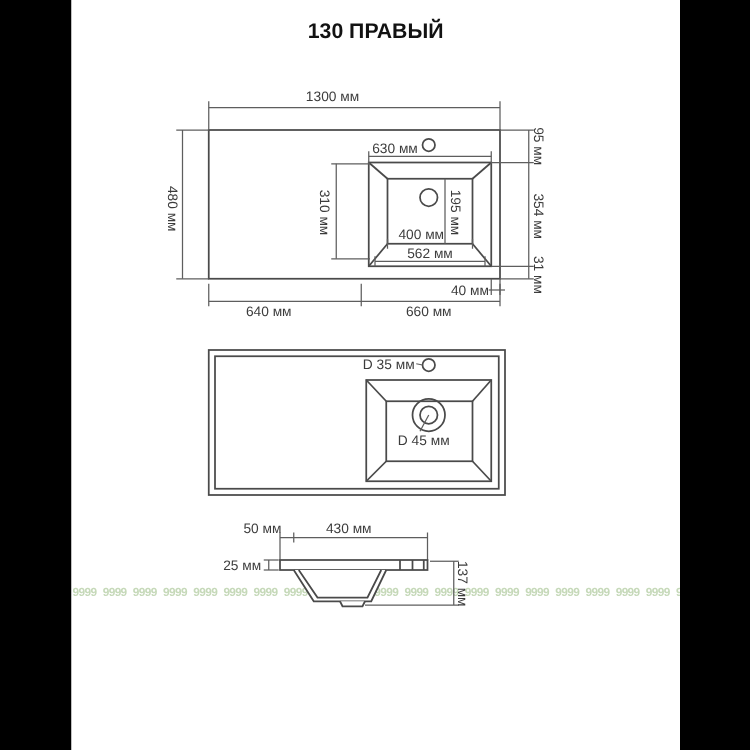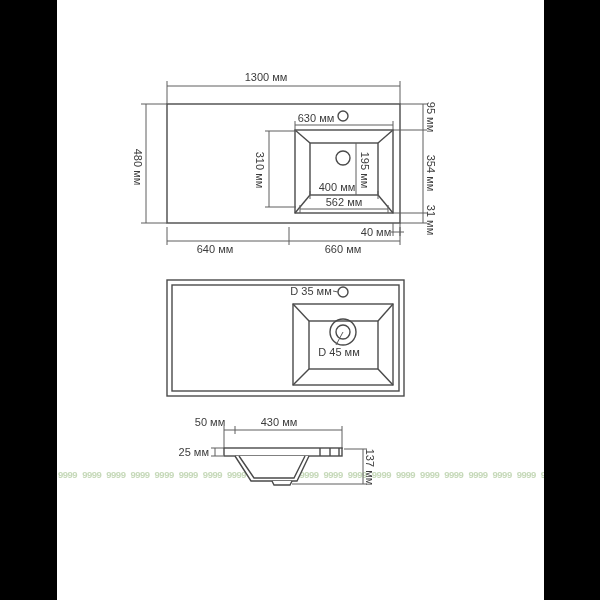--- a/index.html
+++ b/index.html
@@ -32,20 +32,21 @@
   .dt  { font-size:11px; fill:#3c3c3c; font-family:"Liberation Sans", sans-serif; }
 </style>
 </head>
 <body>
 
 <div class="stage">
 
   <div class="bar bar-left"></div>
   <div class="bar bar-right"></div>
 
+  <div class="title">130 ПРАВЫЙ</div>
 
   <div class="watermark">
     <span>9999</span>
     <span>9999</span>
     <span>9999</span>
     <span>9999</span>
     <span>9999</span>
     <span>9999</span>
     <span>9999</span>
     <span>9999</span>

